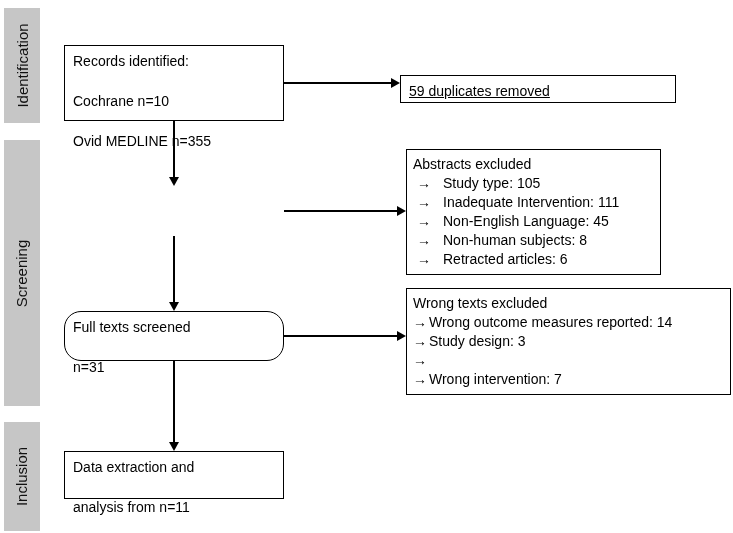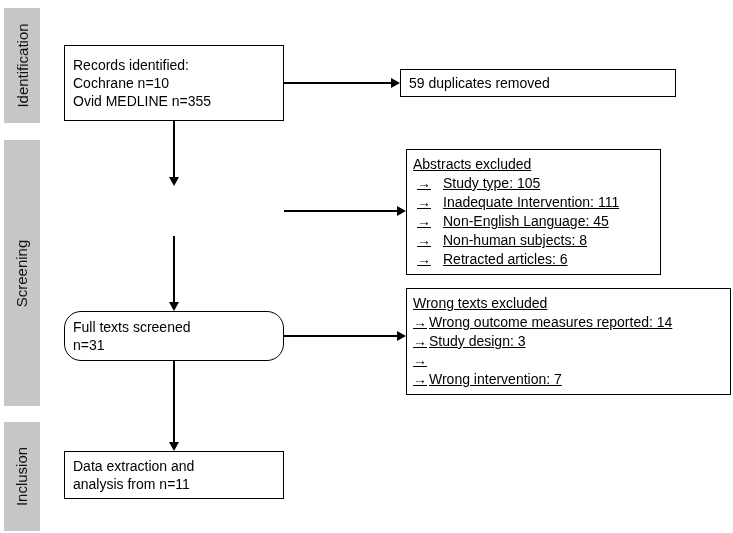--- a/index.html
+++ b/index.html
@@ -36,26 +36,25 @@
     border: 1.5px solid #000000;
     background: #ffffff;
     font-size: 14px;
     line-height: 18px;
     padding: 6px 8px;
     box-sizing: border-box;
   }
   .box--center {
     display: flex;
     flex-direction: column;
-    justify-content: center;
+    gap: 22px;
   }
   .excluded {
     line-height: 19px;
     padding: 5px 6px;
-    text-decoration: underline;
   }
   .item {
     display: flex;
     align-items: baseline;
   }
   .bullet {
     flex: 0 0 auto;
   }
   .tabbed .bullet {
     margin-left: 4px;
@@ -111,21 +110,21 @@
   <div class="stage" style="top:422px;height:109px;">
     <span class="rot">Inclusion</span>
   </div>
 
   <div class="box box--center" style="left:64px;top:45px;width:220px;height:76px;">
     <div>Records identified:</div>
     <div>Cochrane n=10</div>
     <div>Ovid MEDLINE n=355</div>
   </div>
 
-  <div class="box box--center" style="left:400px;top:69px;width:276px;height:28px;">
+  <div class="box box--center" style="left:400px;top:75px;width:276px;height:28px;text-decoration:underline;">
     <div>59 duplicates removed</div>
   </div>
 
 
   <div class="box excluded tabbed" style="left:406px;top:149px;width:255px;height:126px;">
     <div>Abstracts excluded</div>
     <div class="item">
       <span class="bullet">→</span>
       <span>Study type: 105</span>
     </div>

